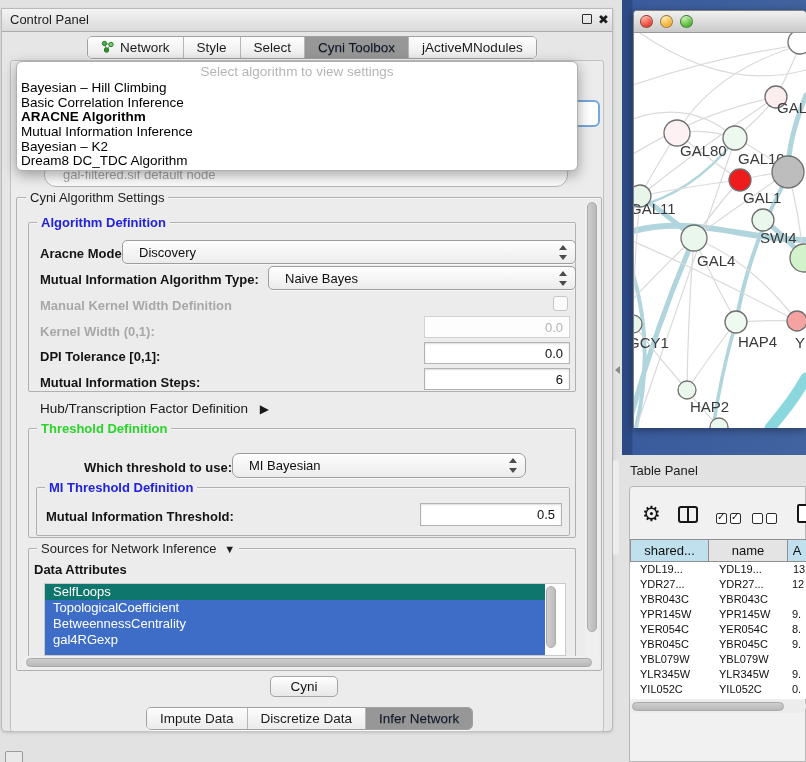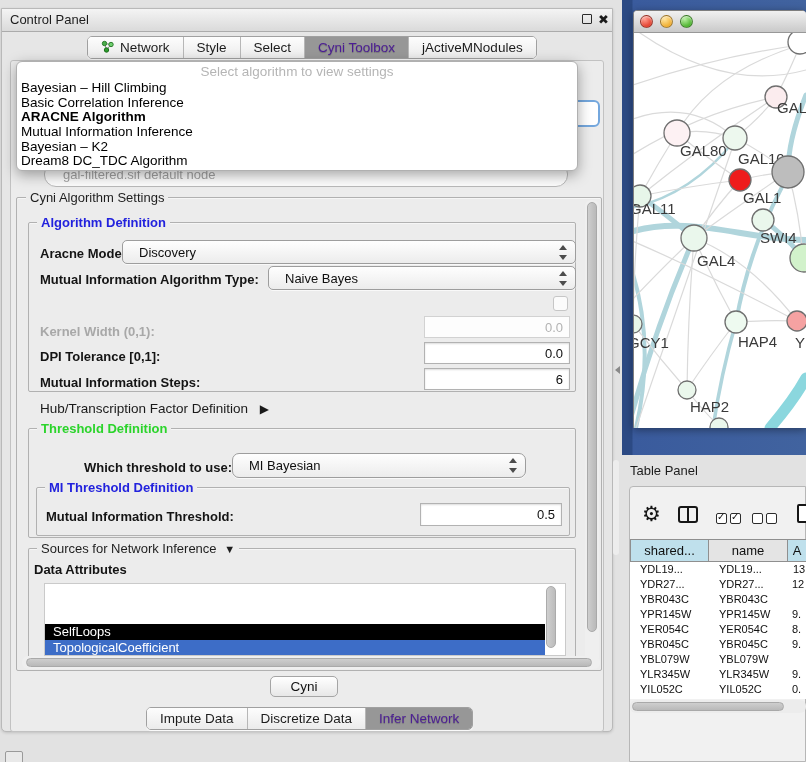--- a/index.html
+++ b/index.html
@@ -8,21 +8,21 @@
   #root{position:relative;width:806px;height:762px;background:#e2e2e2}
   .a{position:absolute}
   
   .cpwin{background:#e6e6e6;border:1px solid #b9b9b9;border-radius:0 0 5px 5px;box-shadow:0 1px 3px rgba(0,0,0,.15)}
   .cptitle{background:linear-gradient(#f4f4f4,#dadada);border-bottom:1px solid #ababab;font-size:13px;color:#1d1d1d;line-height:22px;padding-left:8px}
   .floatbox{width:10px;height:10px;border:1.6px solid #2b2b2b;border-radius:1px;background:transparent}
   .closex{font-size:13px;font-weight:bold;color:#1b1b1b;line-height:13px}
   .segbar{display:flex;height:23px;background:#fbfbfb;border:1px solid #a0a0a0;border-radius:5px;overflow:hidden;box-shadow:0 1px 1px rgba(255,255,255,.8)}
   .seg{display:flex;align-items:center;gap:6px;padding:0 13px;font-size:13.5px;color:#1c1c1c;border-right:1px solid #b7b7b7;background:linear-gradient(#fdfdfd,#ebebeb);white-space:nowrap}
   .seg:last-child{border-right:none}
-  .seg.sel{background:#979797;color:#4c1d95;text-shadow:0 1px 1px rgba(0,0,0,.25)}
+  .seg.sel{background:#979797;color:#0f172a;text-shadow:0 1px 1px rgba(0,0,0,.25)}
   .inner{background:#ececec;border:1px solid #c2c2c2;border-radius:3px}
   
   .fs{position:absolute;border:1px solid #b1b1b1;border-radius:2px;box-shadow:inset 0 1px 0 rgba(255,255,255,.5)}
   .lg{position:absolute;top:-8px;background:#ececec;padding:0 4px;font-size:13px;color:#1e1e1e;line-height:15px;white-space:nowrap}
   .lg.blue{color:#2222dd;font-weight:bold}
   .lg.green{color:#2bd42b;font-weight:bold}
   .lbl{position:absolute;font-size:13px;font-weight:bold;color:#141414;white-space:nowrap}
   .lbl.dis{color:#a8a8a8}
   .plain{font-weight:normal;font-size:13.5px;color:#1a1a1a}
   .fld{position:absolute;background:#fff;border:1px solid #b2b2b2;box-shadow:inset 0 1px 2px rgba(0,0,0,.14);font-size:13px;color:#0f0f0f;text-align:right;padding:3px 6px 0 0}
@@ -126,20 +126,21 @@
   <div class="lbl" style="left:40px;top:246px">Aracne Mode:</div>
   <div class="combo" style="left:122px;top:240px;width:454px;height:24px">
     <span class="ct">Discovery</span>
       <span class="arr"></span>
   </div>
   <div class="lbl" style="left:40px;top:272px">Mutual Information Algorithm Type:</div>
   <div class="combo" style="left:268px;top:266px;width:308px;height:24px">
     <span class="ct">Naive Bayes</span>
       <span class="arr"></span>
   </div>
+  <div class="lbl dis" style="left:40px;top:298px">Manual Kernel Width Definition</div>
   <div class="checkbox" style="left:553px;top:296px;width:15px;height:15px"></div>
   <div class="lbl dis" style="left:40px;top:324px">Kernel Width (0,1):</div>
   <div class="fld dis" style="left:424px;top:316px;width:146px;height:22px">0.0</div>
   <div class="lbl" style="left:40px;top:349px">DPI Tolerance [0,1]:</div>
   <div class="fld" style="left:424px;top:342px;width:146px;height:22px">0.0</div>
   <div class="lbl" style="left:40px;top:375px">Mutual Information Steps:</div>
   <div class="fld" style="left:424px;top:368px;width:146px;height:22px">6</div>
 
   <div class="lbl plain" style="left:40px;top:401px">
     <span>Hub/Transcription Factor Definition</span>
@@ -162,21 +163,21 @@
 
   <div class="fs" style="left:28px;top:548px;width:548px;height:112px;border-bottom:none">
     <span class="lg" style="left:8px">
       <span>Sources for Network Inference</span>
       <span style="font-size:11px;margin-left:4px">▼</span>
     </span>
   </div>
   <div class="lbl" style="left:34px;top:562px">Data Attributes</div>
   <div class="list" style="left:44px;top:583px;width:522px;height:73px">
     <div style="width:500px">
-        <div class="li" style="background: #000000; margin-top: 40px;">SelfLoops</div>
+        <div class="li" style="background: #0f766e;">SelfLoops</div>
         <div class="li" style="background: rgb(61, 109, 199);">TopologicalCoefficient</div>
         <div class="li" style="background: rgb(61, 109, 199);">BetweennessCentrality</div>
         <div class="li" style="background: rgb(61, 109, 199);">gal4RGexp</div>
         <div class="li partial" style="background: rgb(61, 109, 199);"></div>
       </div>
   </div>
   <div class="a" style="left:546px;top:586px;width:10px;height:62px;background:linear-gradient(90deg,#cfcfcf,#bcbcbc);border:1px solid #ababab;border-radius:5px"></div>
   <div class="a track" style="left:22px;top:656px;width:578px;height:13px">
     <div class="thumbh" style="left:4px;top:2px;width:566px;height:9px"></div>
   </div>

